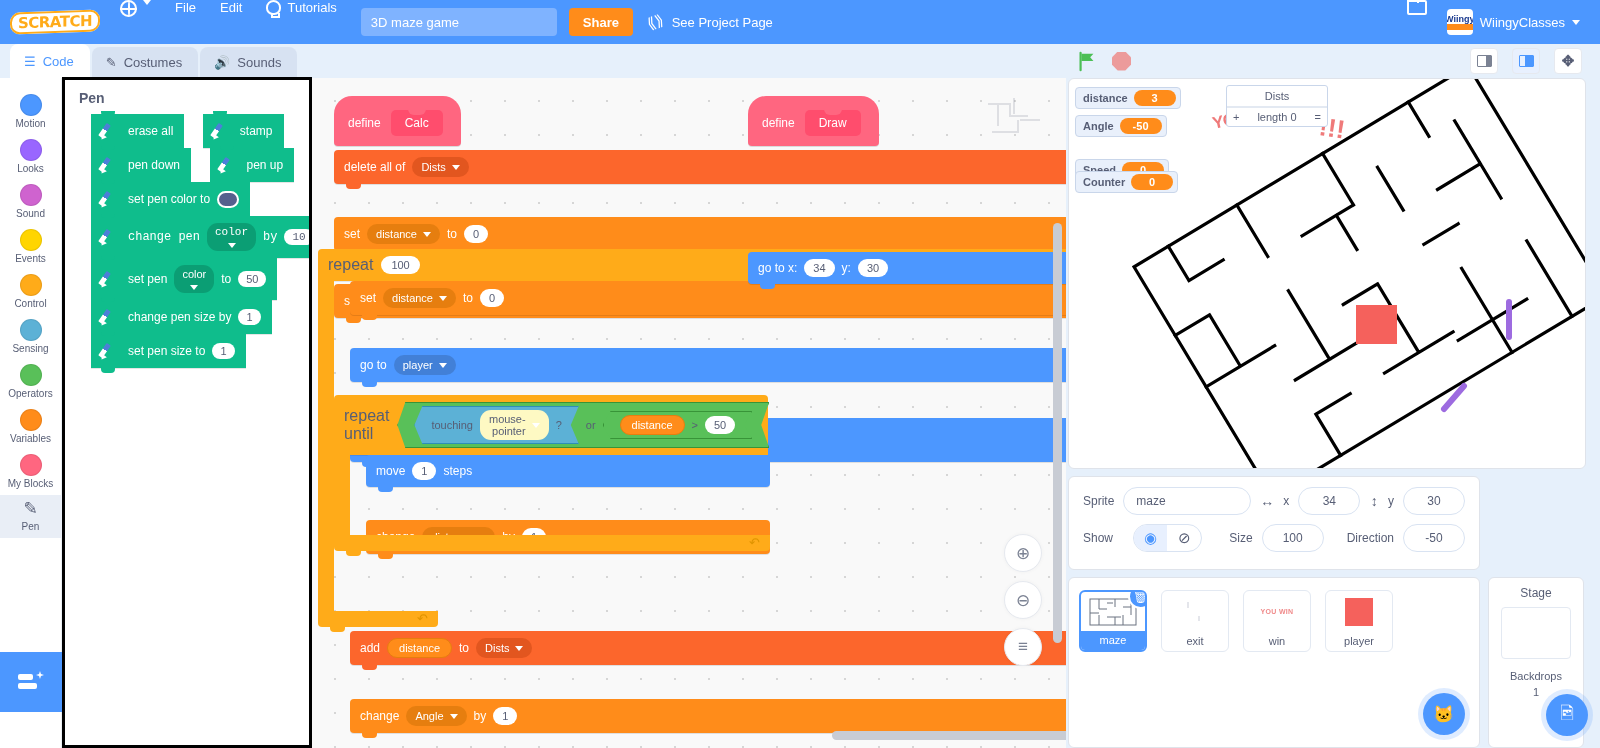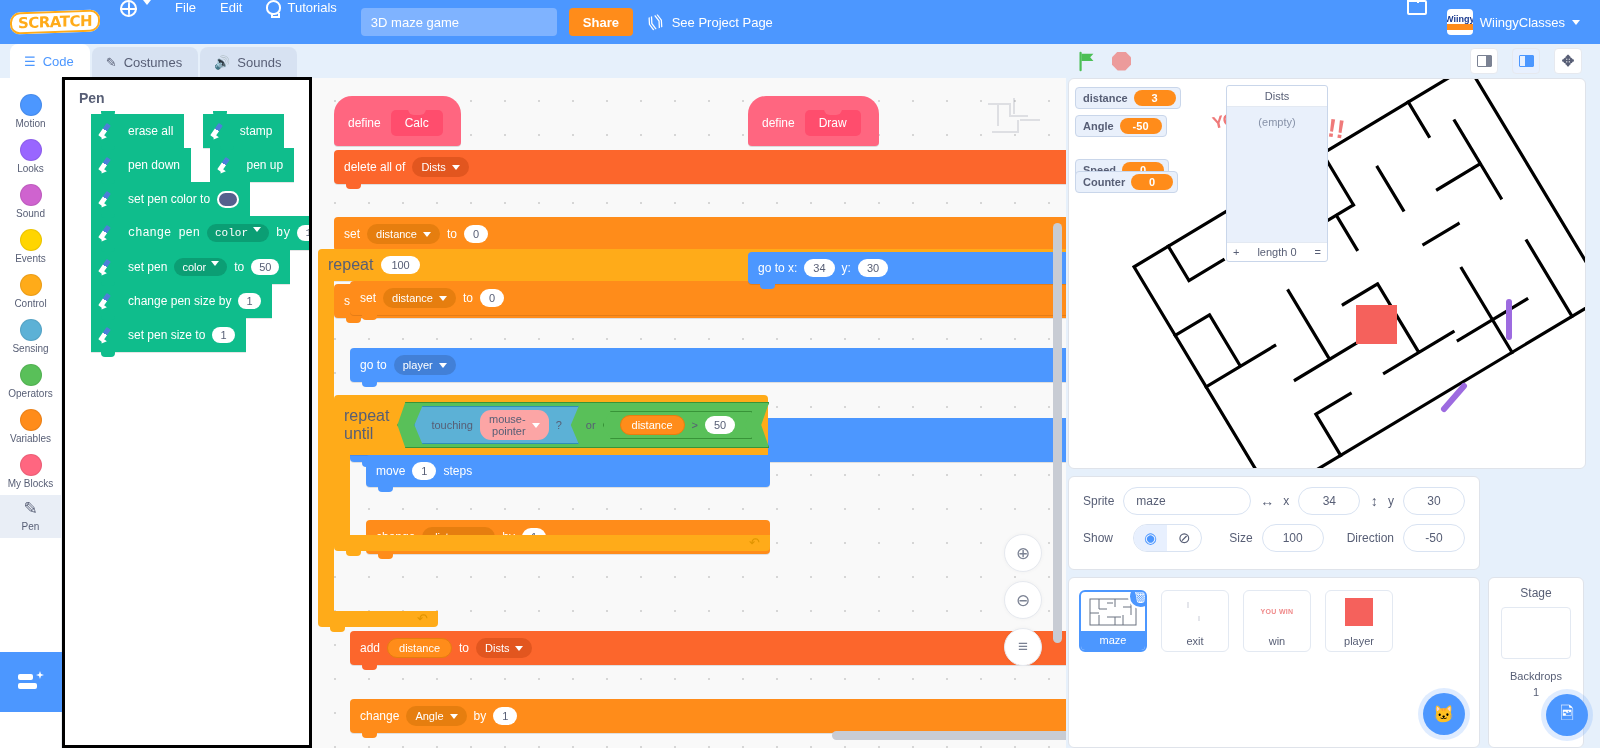--- a/index.html
+++ b/index.html
@@ -108,21 +108,21 @@
   .pen-ico:before{
     content:""; position:absolute; left:3px; top:2px; width:5px; height:15px;
     background:linear-gradient(180deg,#4c7fd8 0%,#4c7fd8 45%,#fff 46%,#fff 100%);
     transform:rotate(35deg); border-radius:1px;
   }
   .pen-ico:after{
     content:""; position:absolute; left:1px; top:14px; border-left:3px solid transparent;
     border-right:3px solid transparent; border-top:5px solid #fff; transform:rotate(35deg);
   }
   .oval-num { background:#fff; color:#575e75; border-radius:10px; padding:2px 8px; font-size:11px; min-width:22px; text-align:center;}
-  .oval-drop { background:#0b9e74; color:#fff; border-radius:11px; padding:3px 8px; font-size:11px; display:inline-flex; align-items:flex-start; gap:5px;}
+  .oval-drop { background:#0b9e74; color:#fff; border-radius:11px; padding:3px 8px; font-size:11px; display:inline-flex; align-items:center; gap:5px;flex-direction:column;}
   .cdown { width:0;height:0;border-left:4px solid transparent;border-right:4px solid transparent;border-top:5px solid #fff;}
   .color-swatch { width:22px;height:17px;border-radius:9px;background:#55608d;border:2px solid #fff;}
 
   
   #canvas {
     flex:1; position:relative; overflow:hidden;
     background-color:#f9f9f9;
     background-image:radial-gradient(#d6d6d6 1.1px, transparent 1.1px);
     background-size:34px 34px; background-position:6px 6px;
   }
@@ -517,21 +517,21 @@
                   <span class="var-round">Angle</span>
                 </span>
               </div>
 
               <div class="cwrap" style="left:0; top:114px;">
                 <div class="cbar" style="width:434px;">
                   <span>repeat until</span>
                   <span class="bool-green">
                     <span class="bool-green" style="background:#5cb1d6;border-color:#2e8eb8;text-align:right;">
                       <span>touching</span>
-                      <span class="drop-blue" style="background:#fca5a5;">
+                      <span class="drop-blue" style="background:#fef9c3;">
                         <span>mouse-pointer</span>
                         <span class="cdown"></span>
                       </span>
                       <span>?</span>
                     </span>
                     <span>or</span>
                     <span class="bool-green">
                       <span class="var-round">distance</span>
                       <span>&gt;</span>
                       <span class="oval-w">50</span>
@@ -686,21 +686,20 @@
         <span>Speed</span>
         <span class="val">0</span>
       </div>
       <div class="monitor" style="left:6px; top:92px;">
         <span>Counter</span>
         <span class="val">0</span>
       </div>
 
       <div class="listmon" style="left:157px; top:6px;">
         <div class="lhdr">Dists</div>
-        <div class="lbody">(empty)</div>
         <div class="lfoot">
           <span>+</span>
           <span>length 0</span>
           <span>=</span>
         </div>
       </div>
     </div>
 
     <div id="spriteinfo">
       <div class="si-row">

